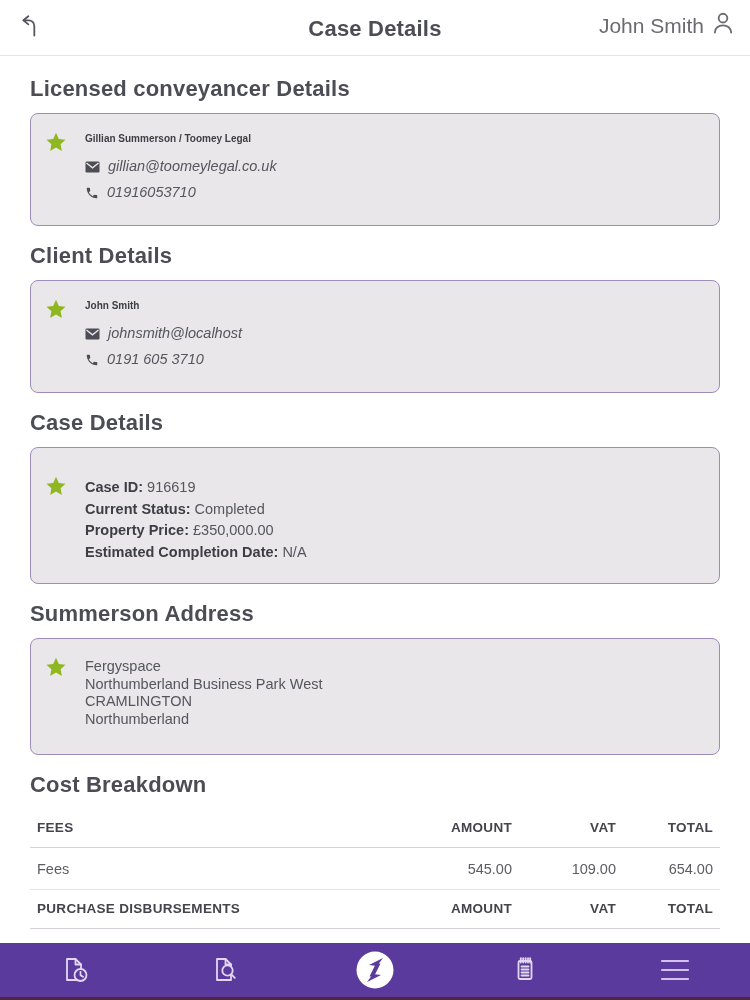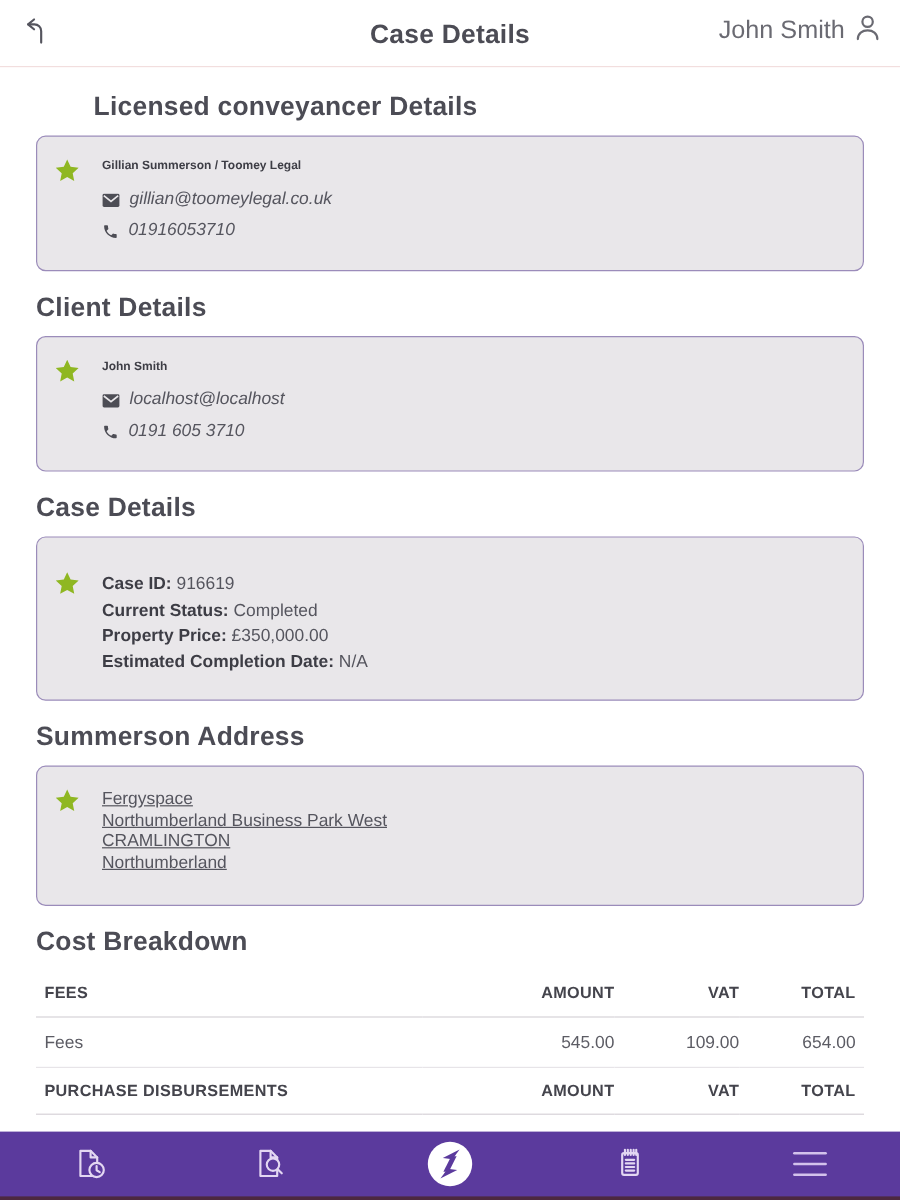--- a/index.html
+++ b/index.html
@@ -40,33 +40,33 @@
   }
 
   
   main { padding: 0 30px 10px 30px; }
 
   h2.section-heading {
     font-size: 22px; font-weight: 700; color: #4c4c55;
     margin: 17px 0 11px 0;
     letter-spacing: 0.2px;
   }
-  main > h2.section-heading:first-child { margin-top: 20px; margin-left: 48px; }
+  main > h2.section-heading:first-child { margin-top: 20px; }
 
   .card {
     background: #e9e7ea;
     border: 1px solid #9b8cba;
     border-radius: 8px;
     padding: 16px 20px 24px 14px;
     display: flex;
     align-items: flex-start;
     gap: 18px;
   }
   .card.tall { padding-top: 26px; padding-bottom: 20px; }
-  .card.addr { padding-bottom: 26px; text-decoration: underline; }
+  .card.addr { padding-bottom: 26px; }
 
   .star-wrap { flex: 0 0 auto; padding-top: 1px; line-height: 0; }
 
   .card-body { padding-top: 3px; min-width: 0; }
   .card-name {
     font-size: 10px; font-weight: 700; color: #3d3d45;
     margin-bottom: 14px;
   }
   .contact-row {
     display: flex; align-items: center; gap: 8px;
@@ -188,21 +188,21 @@
     </span>
     <div class="card-body">
       <div class="card-name">John Smith</div>
       <div class="contact-row">
         <span class="cicon">
           <svg width="15" height="12" viewBox="0 0 15 12">
               <rect x="0.5" y="0.5" width="14" height="11" rx="1.2" fill="#4d4d55"></rect>
               <polyline points="1.5,2 7.5,6.8 13.5,2" fill="none" stroke="#e9e7ea" stroke-width="1.4"></polyline>
             </svg>
         </span>
-        <span>localhost@localhost</span>
+        <span>johnsmith@localhost</span>
       </div>
       <div class="contact-row">
         <span class="cicon">
           <svg width="14" height="14" viewBox="0 0 24 24" fill="#4d4d55">
               <path d="M6.62 10.79c1.44 2.83 3.76 5.14 6.59 6.59l2.2-2.2c.27-.27.67-.36 1.02-.24 1.12.37 2.33.57 3.57.57.55 0 1 .45 1 1V20c0 .55-.45 1-1 1-9.39 0-17-7.61-17-17 0-.55.45-1 1-1h3.5c.55 0 1 .45 1 1 0 1.25.2 2.45.57 3.57.11.35.03.74-.25 1.02l-2.2 2.2z"></path>
             </svg>
         </span>
         <span>0191 605 3710</span>
       </div>
     </div>

